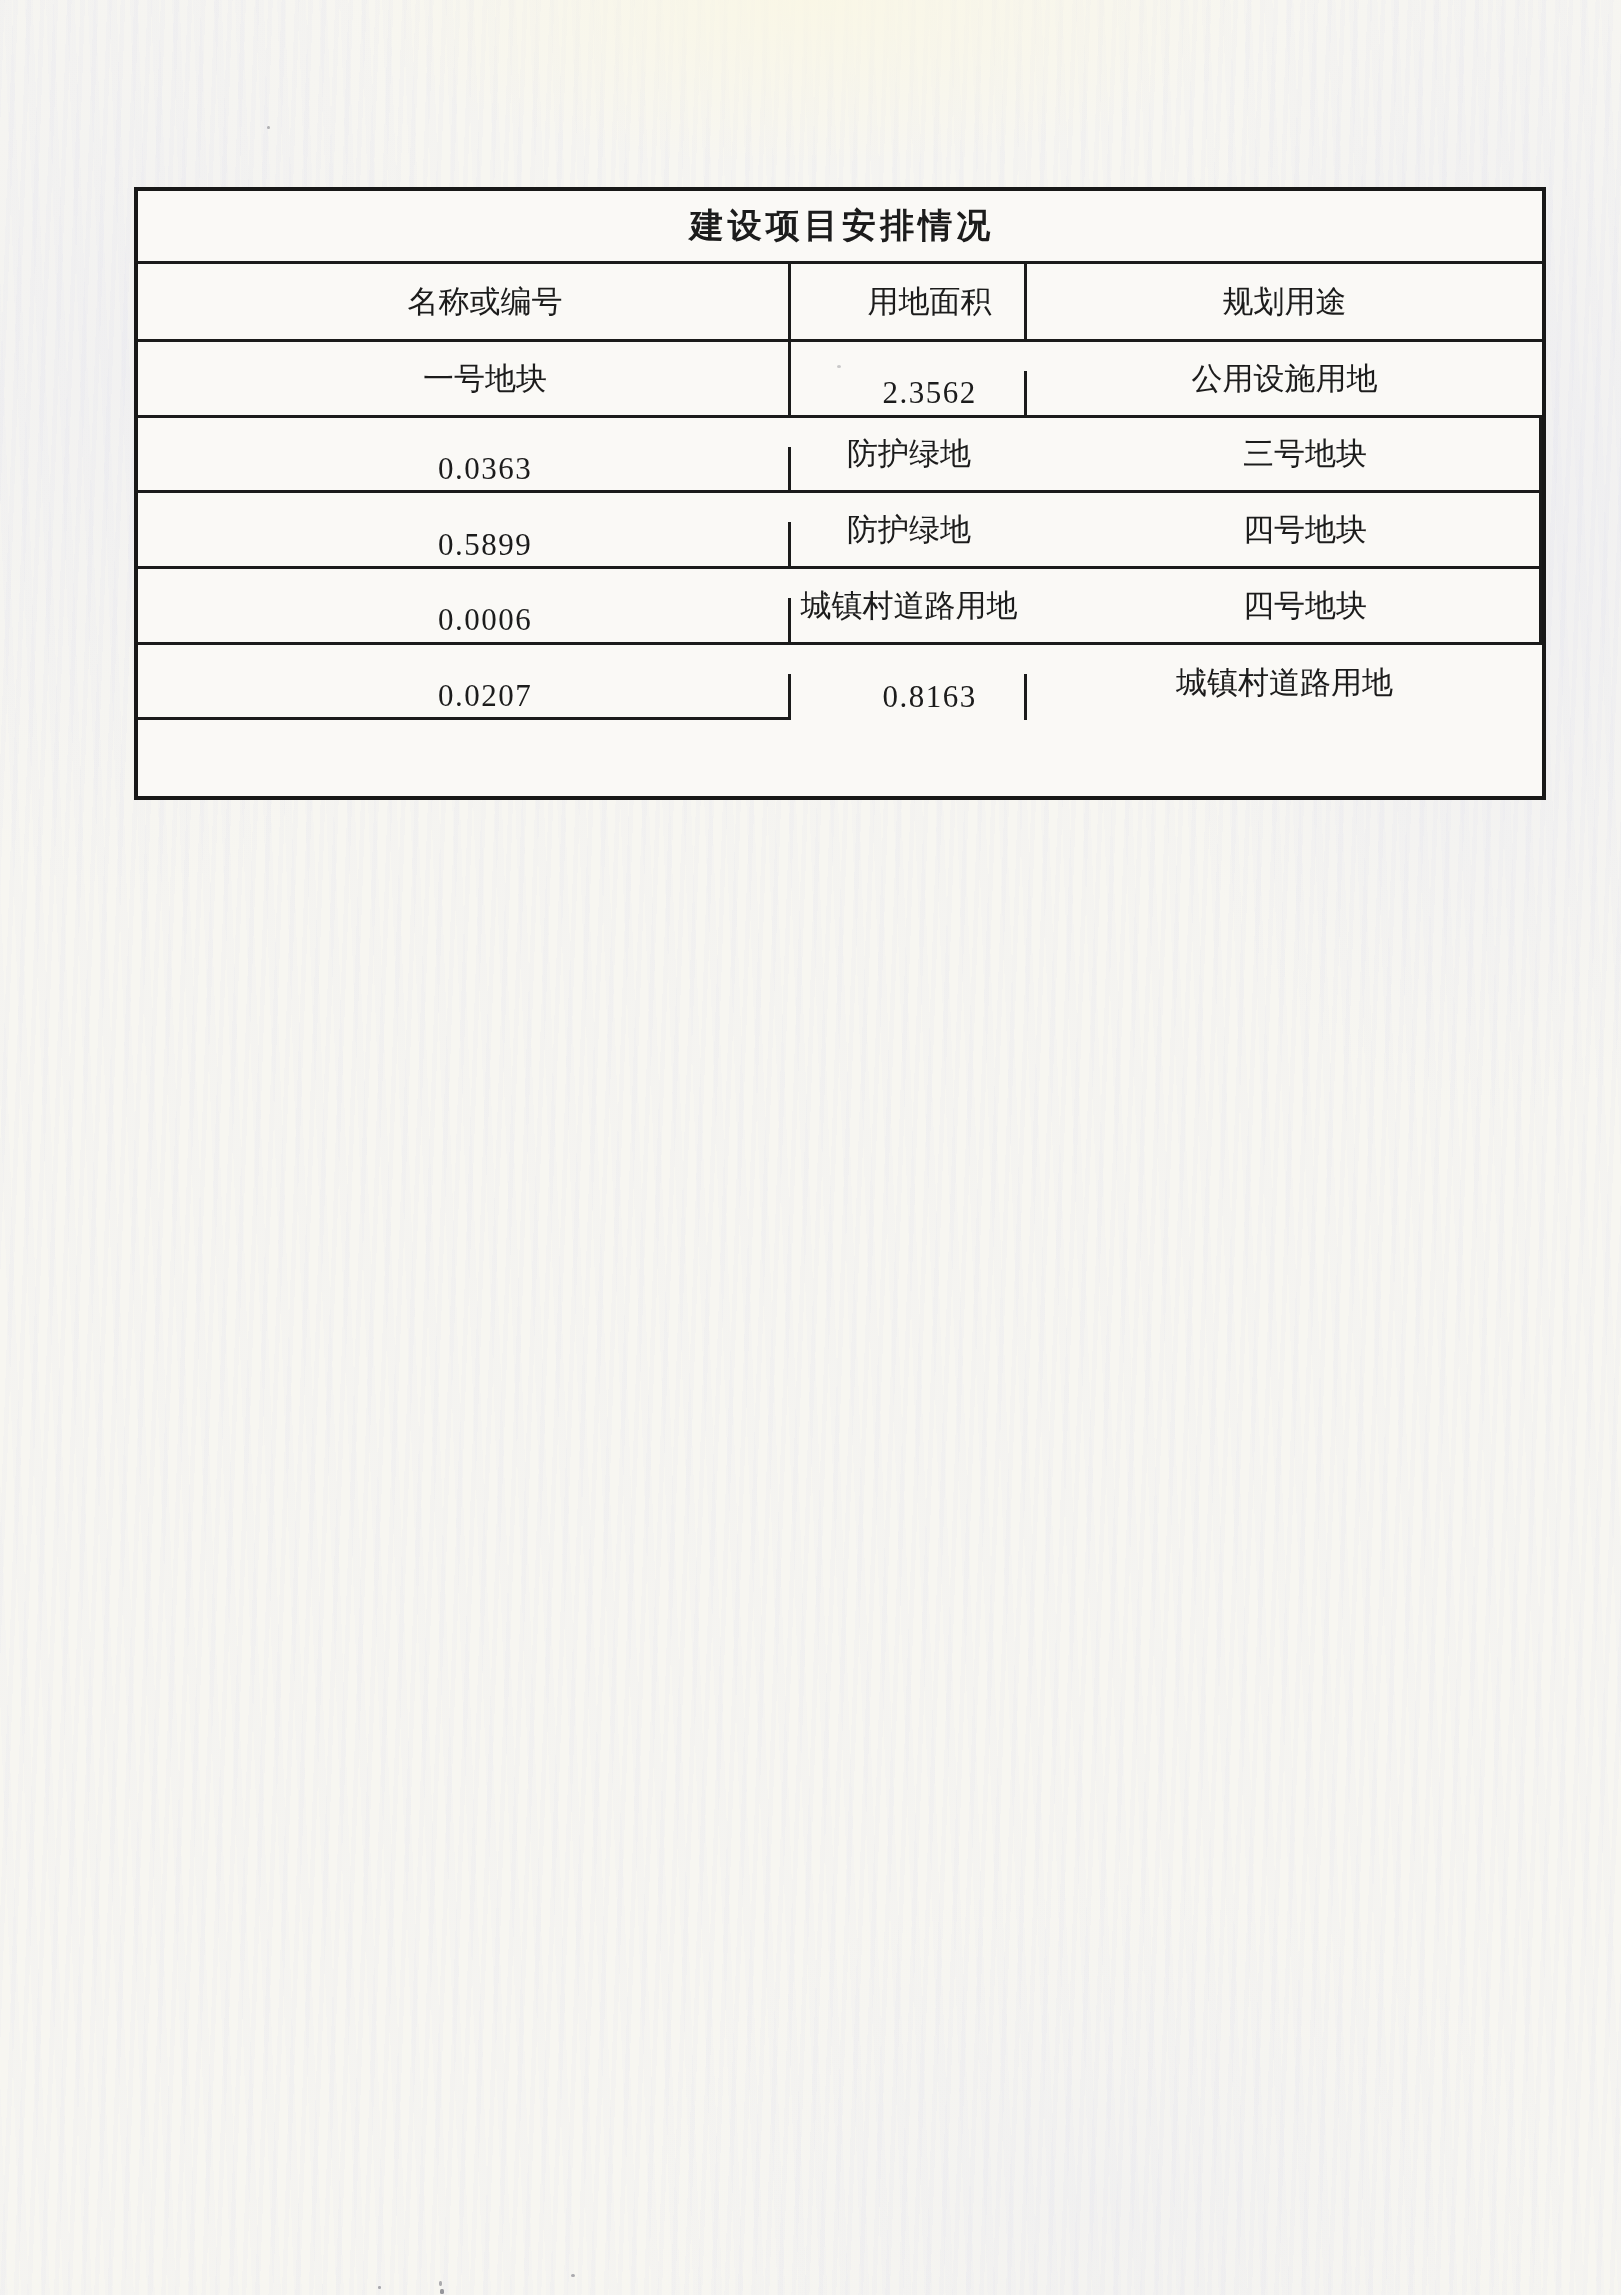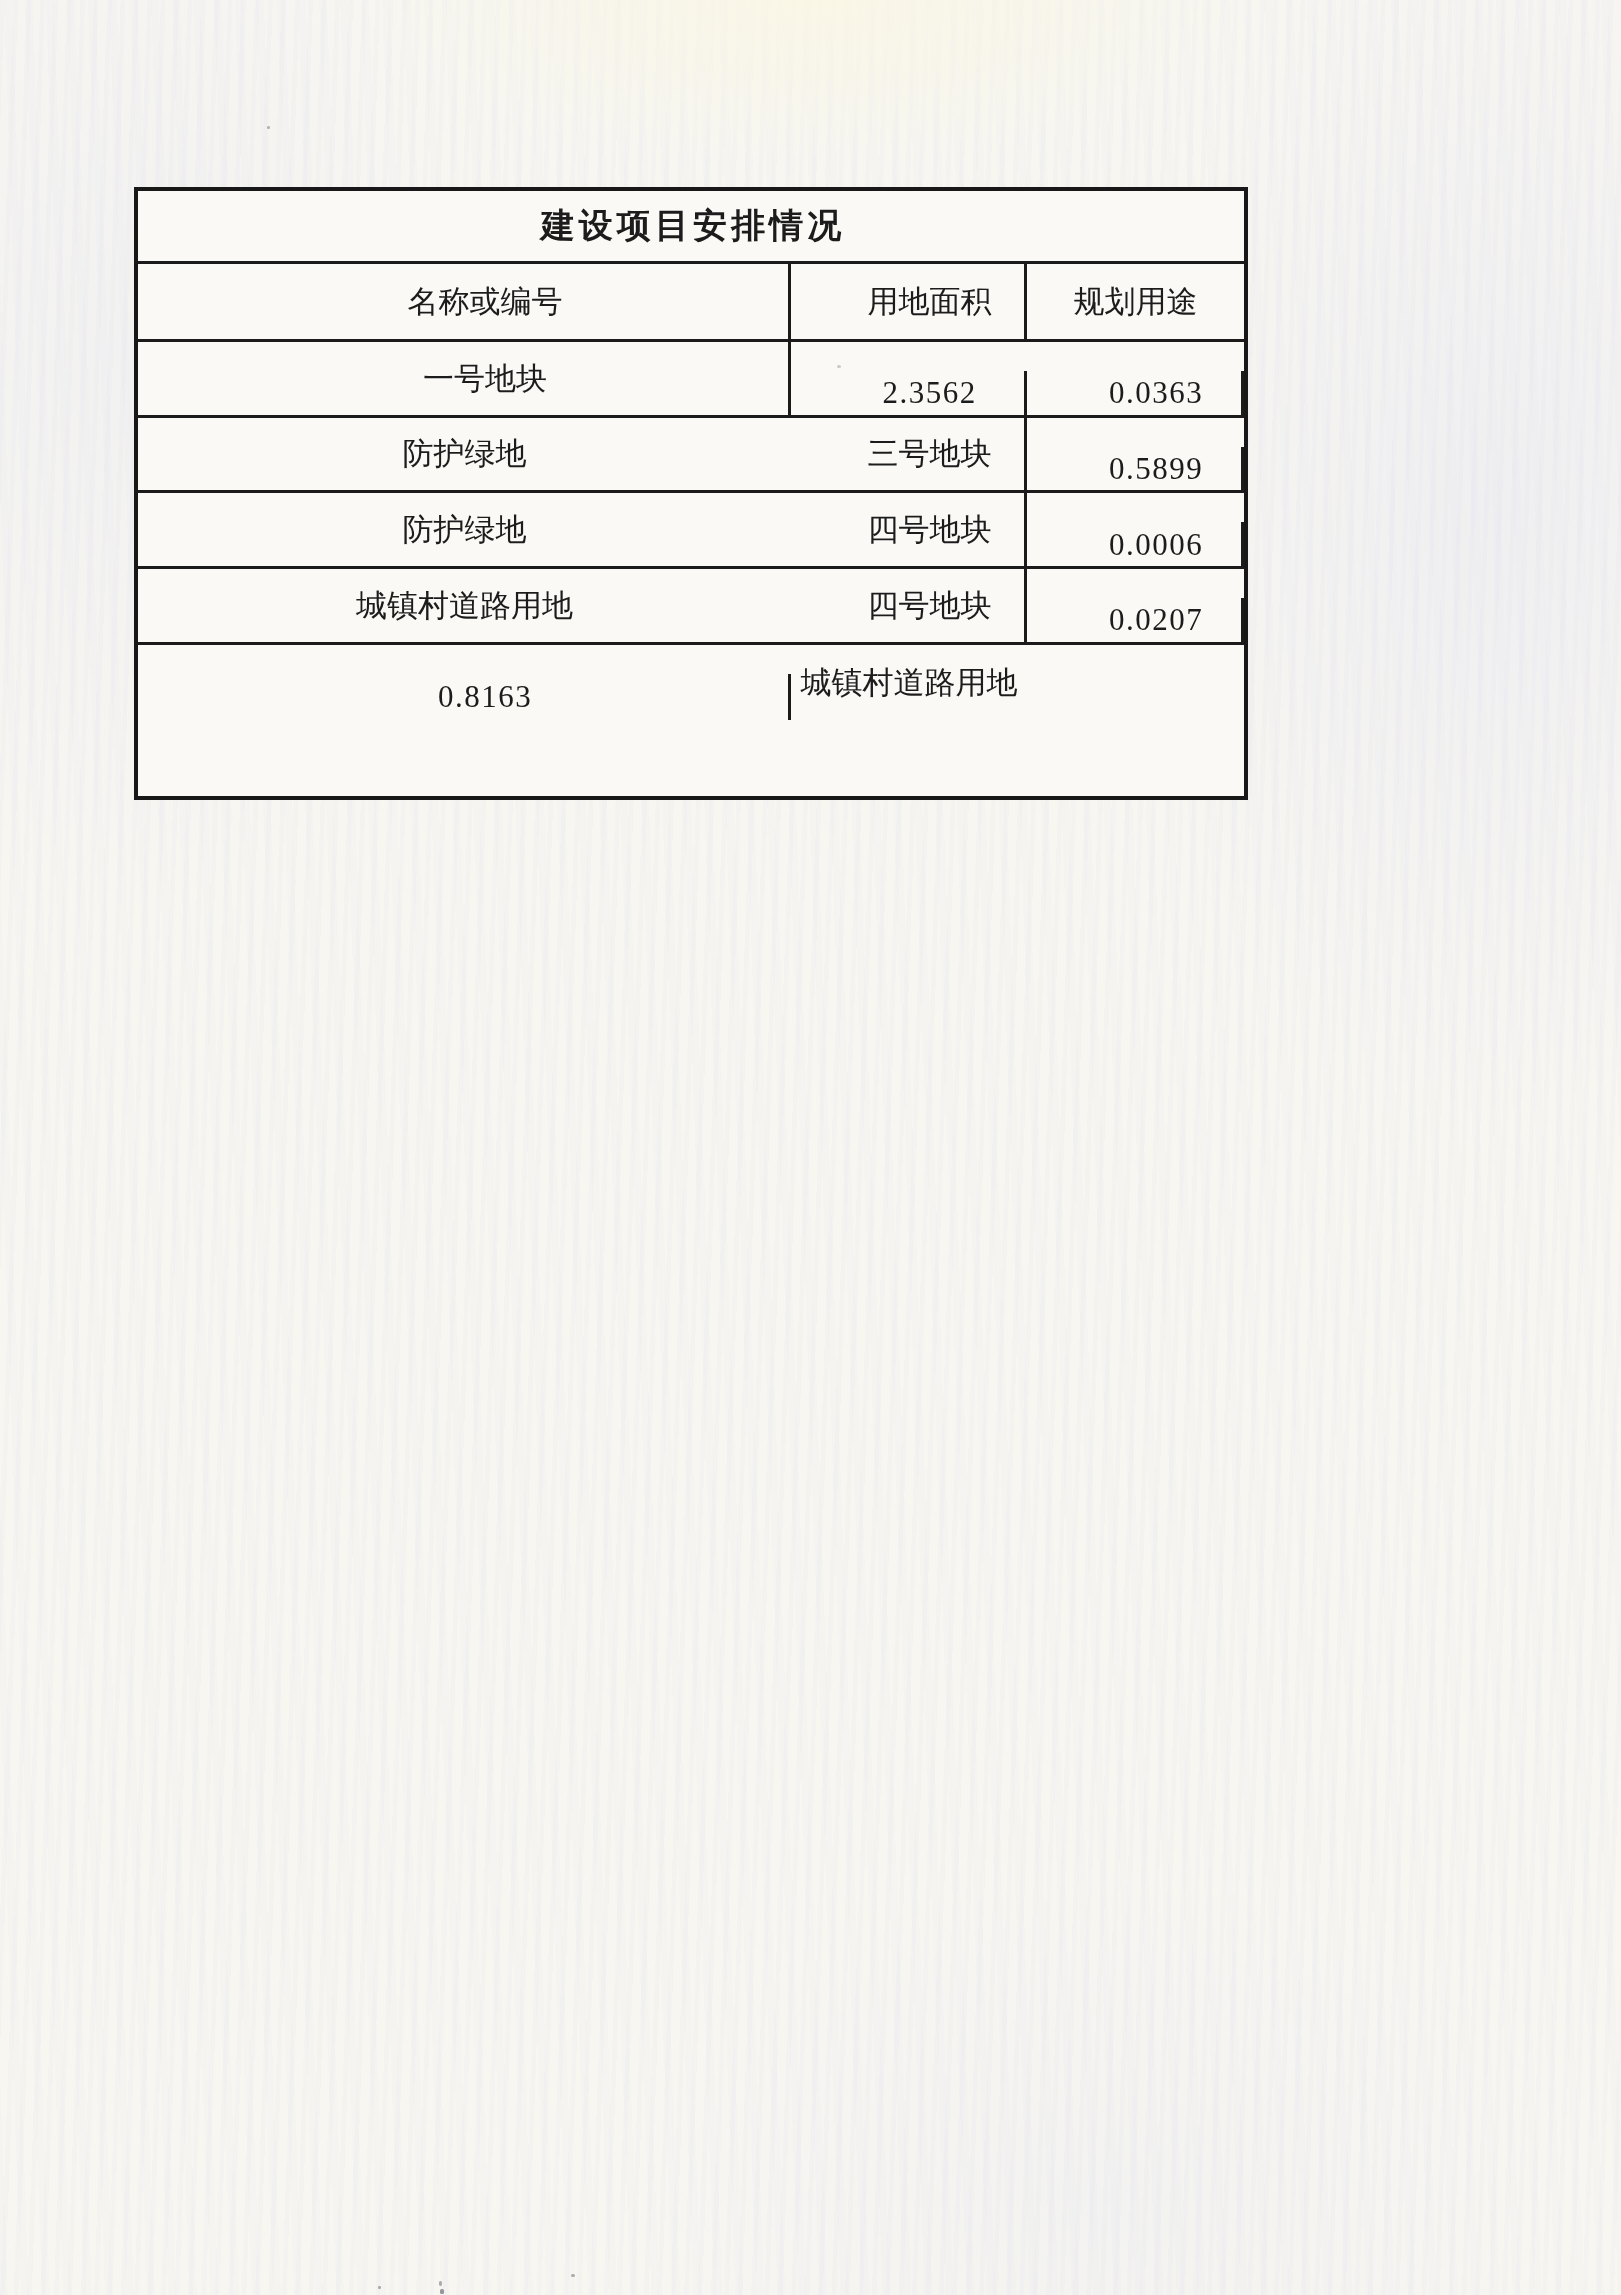--- a/index.html
+++ b/index.html
@@ -20,21 +20,21 @@
       radial-gradient(ellipse 462px 770px at 8% 16%, rgba(214,216,240,0.16), rgba(214,216,240,0) 70%),
       radial-gradient(ellipse 668px 462px at 68% 96%, rgba(216,218,236,0.14), rgba(216,218,236,0) 70%),
       #f7f6f1;
   }
 
   
   .scan-table {
     position: absolute;
     left: 134px;
     top: 187px;
-    width: 1114px;
+    width: 1412px;
     height: 613px;
     box-sizing: border-box;
     border: 4.6px solid #181818;
     background: #faf9f6;
     display: grid;
     grid-template-columns: 653px 236px 1fr;
     grid-template-rows: 73px 78px repeat(6, 1fr);
     color: #1c1c1c;
   }
   .cell {
@@ -84,20 +84,21 @@
   <div class="scan-table">
 
     <div class="cell title-cell bb">建设项目安排情况</div>
 
     <div class="cell br bb">名称或编号</div>
     <div class="cell br bb">用地面积</div>
     <div class="cell bb">规划用途</div>
 
     <div class="cell br bb">一号地块</div>
     <div class="cell br bb num">2.3562</div>
+    <div class="cell bb">公用设施用地</div>
 
     <div class="cell br bb num">0.0363</div>
     <div class="cell bb">防护绿地</div>
 
     <div class="cell br bb">三号地块</div>
     <div class="cell br bb num">0.5899</div>
     <div class="cell bb">防护绿地</div>
 
     <div class="cell br bb">四号地块</div>
     <div class="cell br bb num">0.0006</div>

